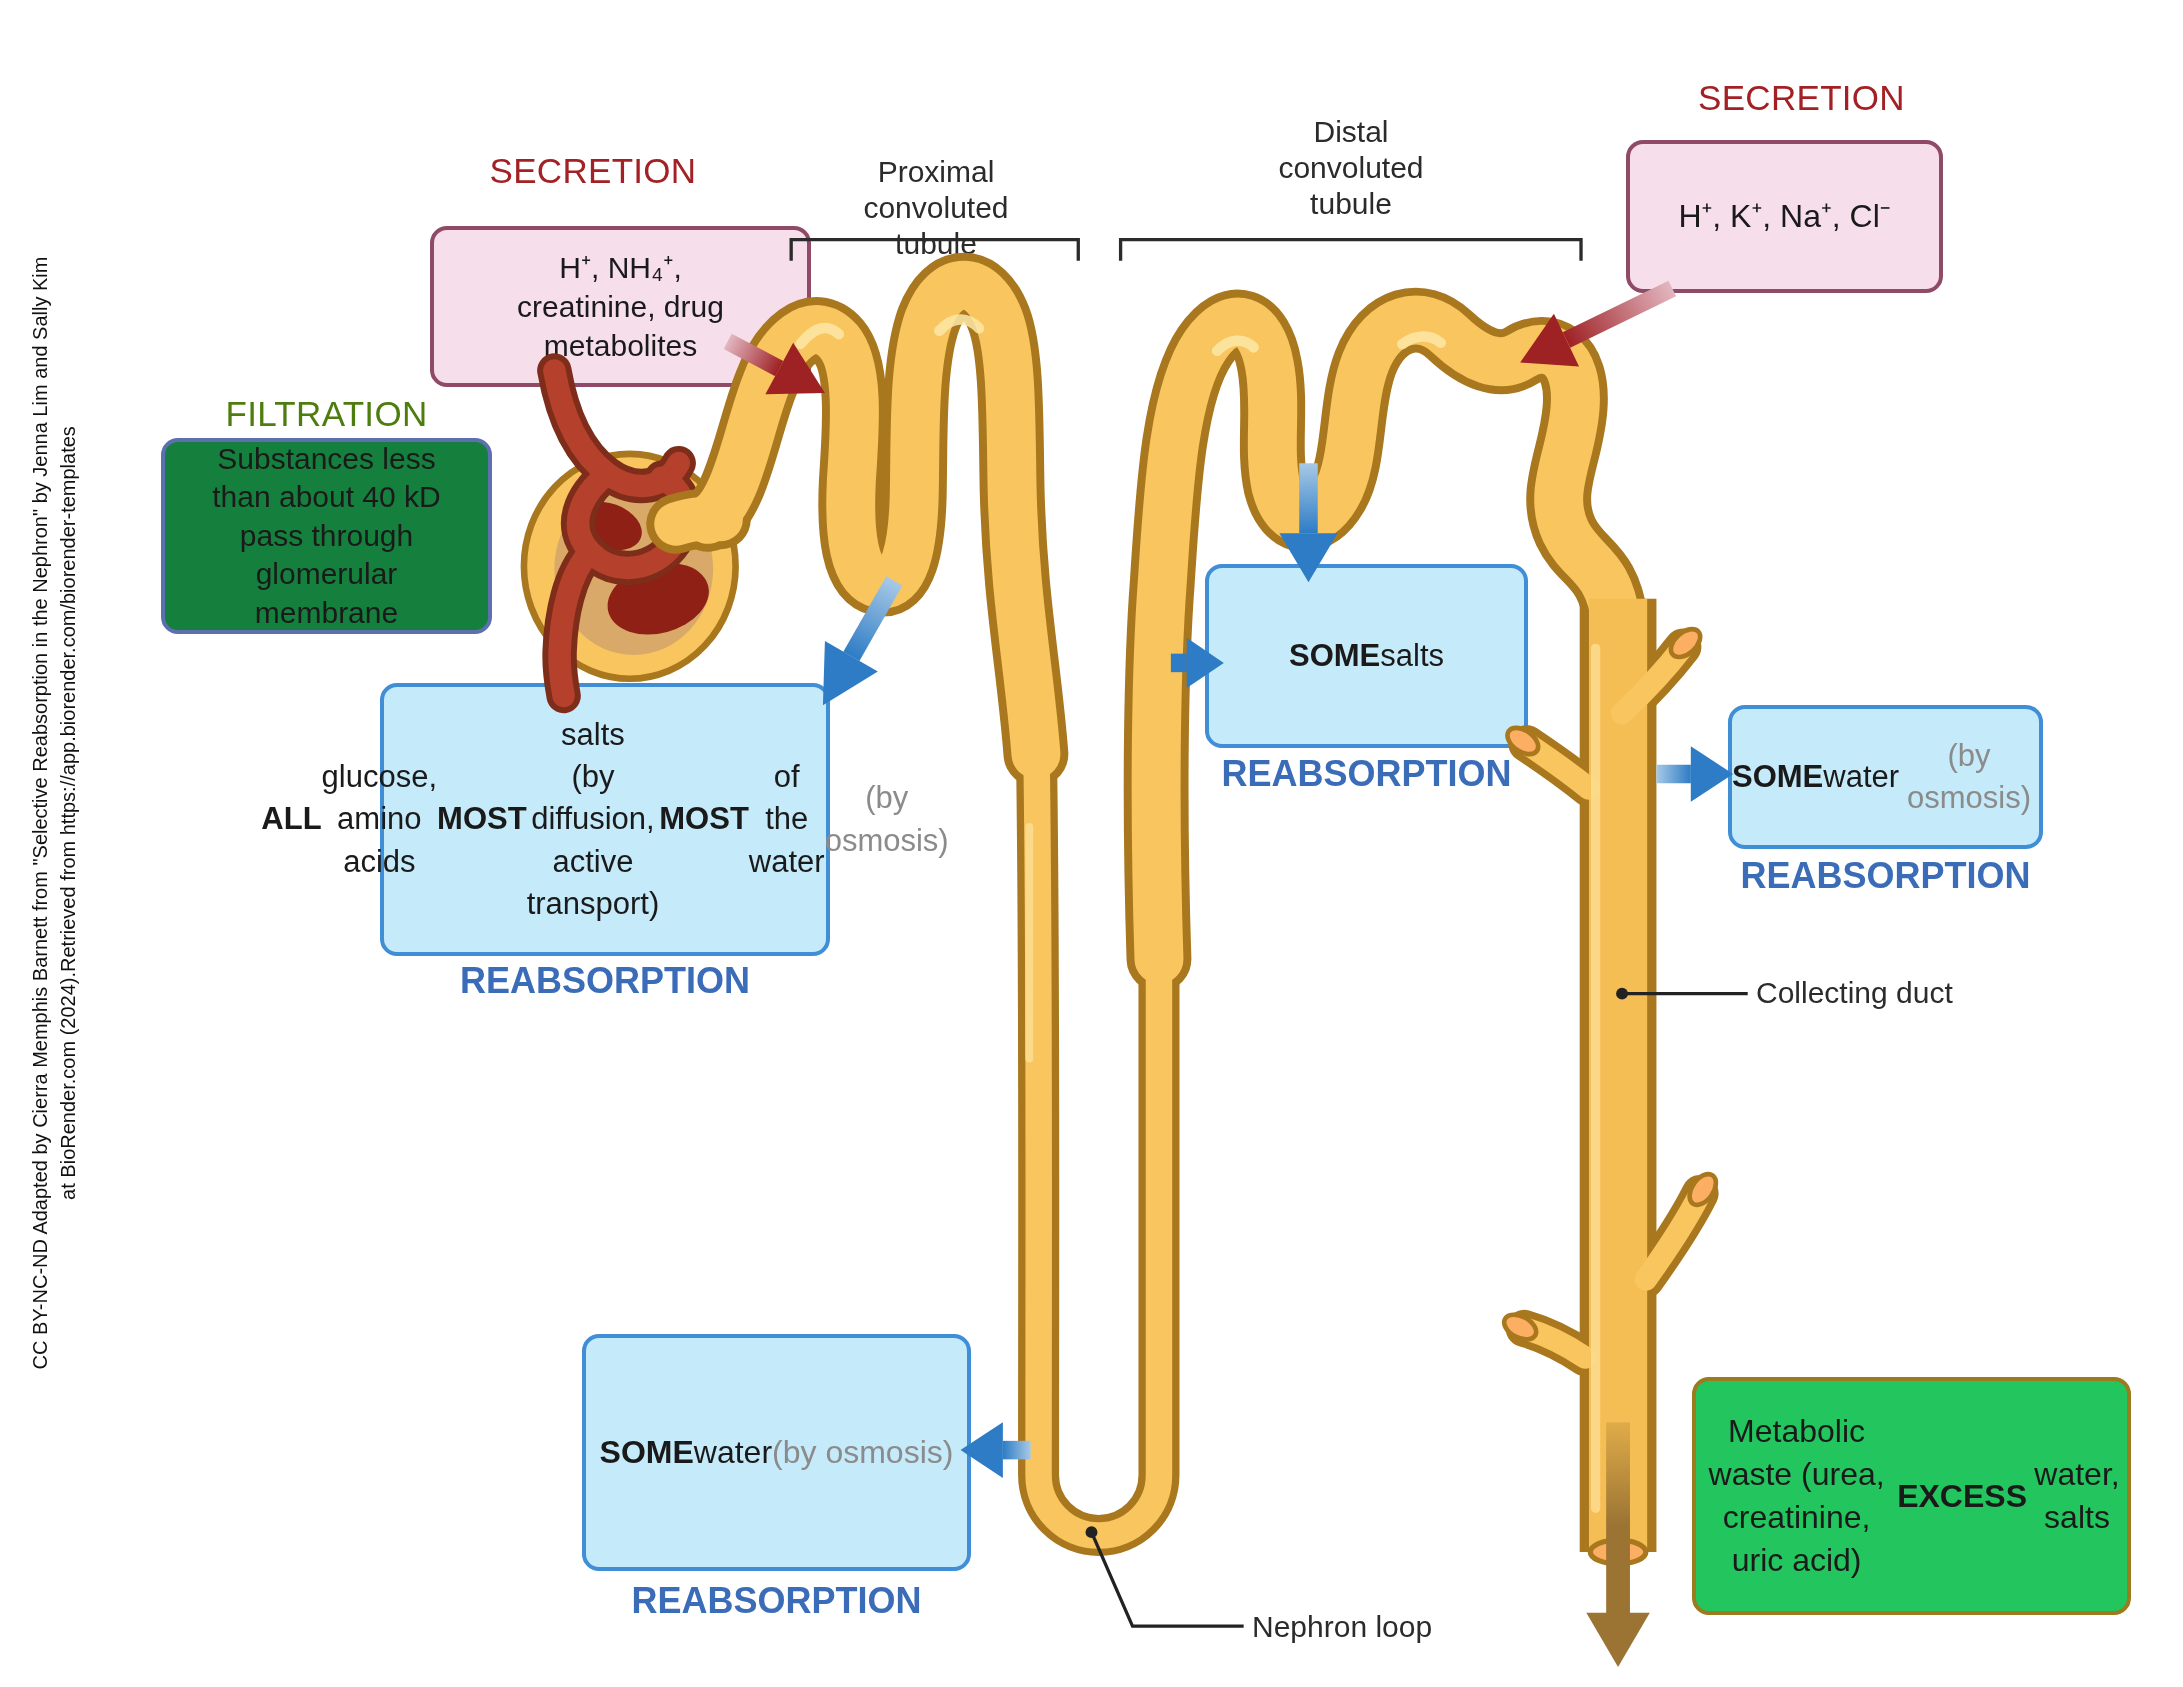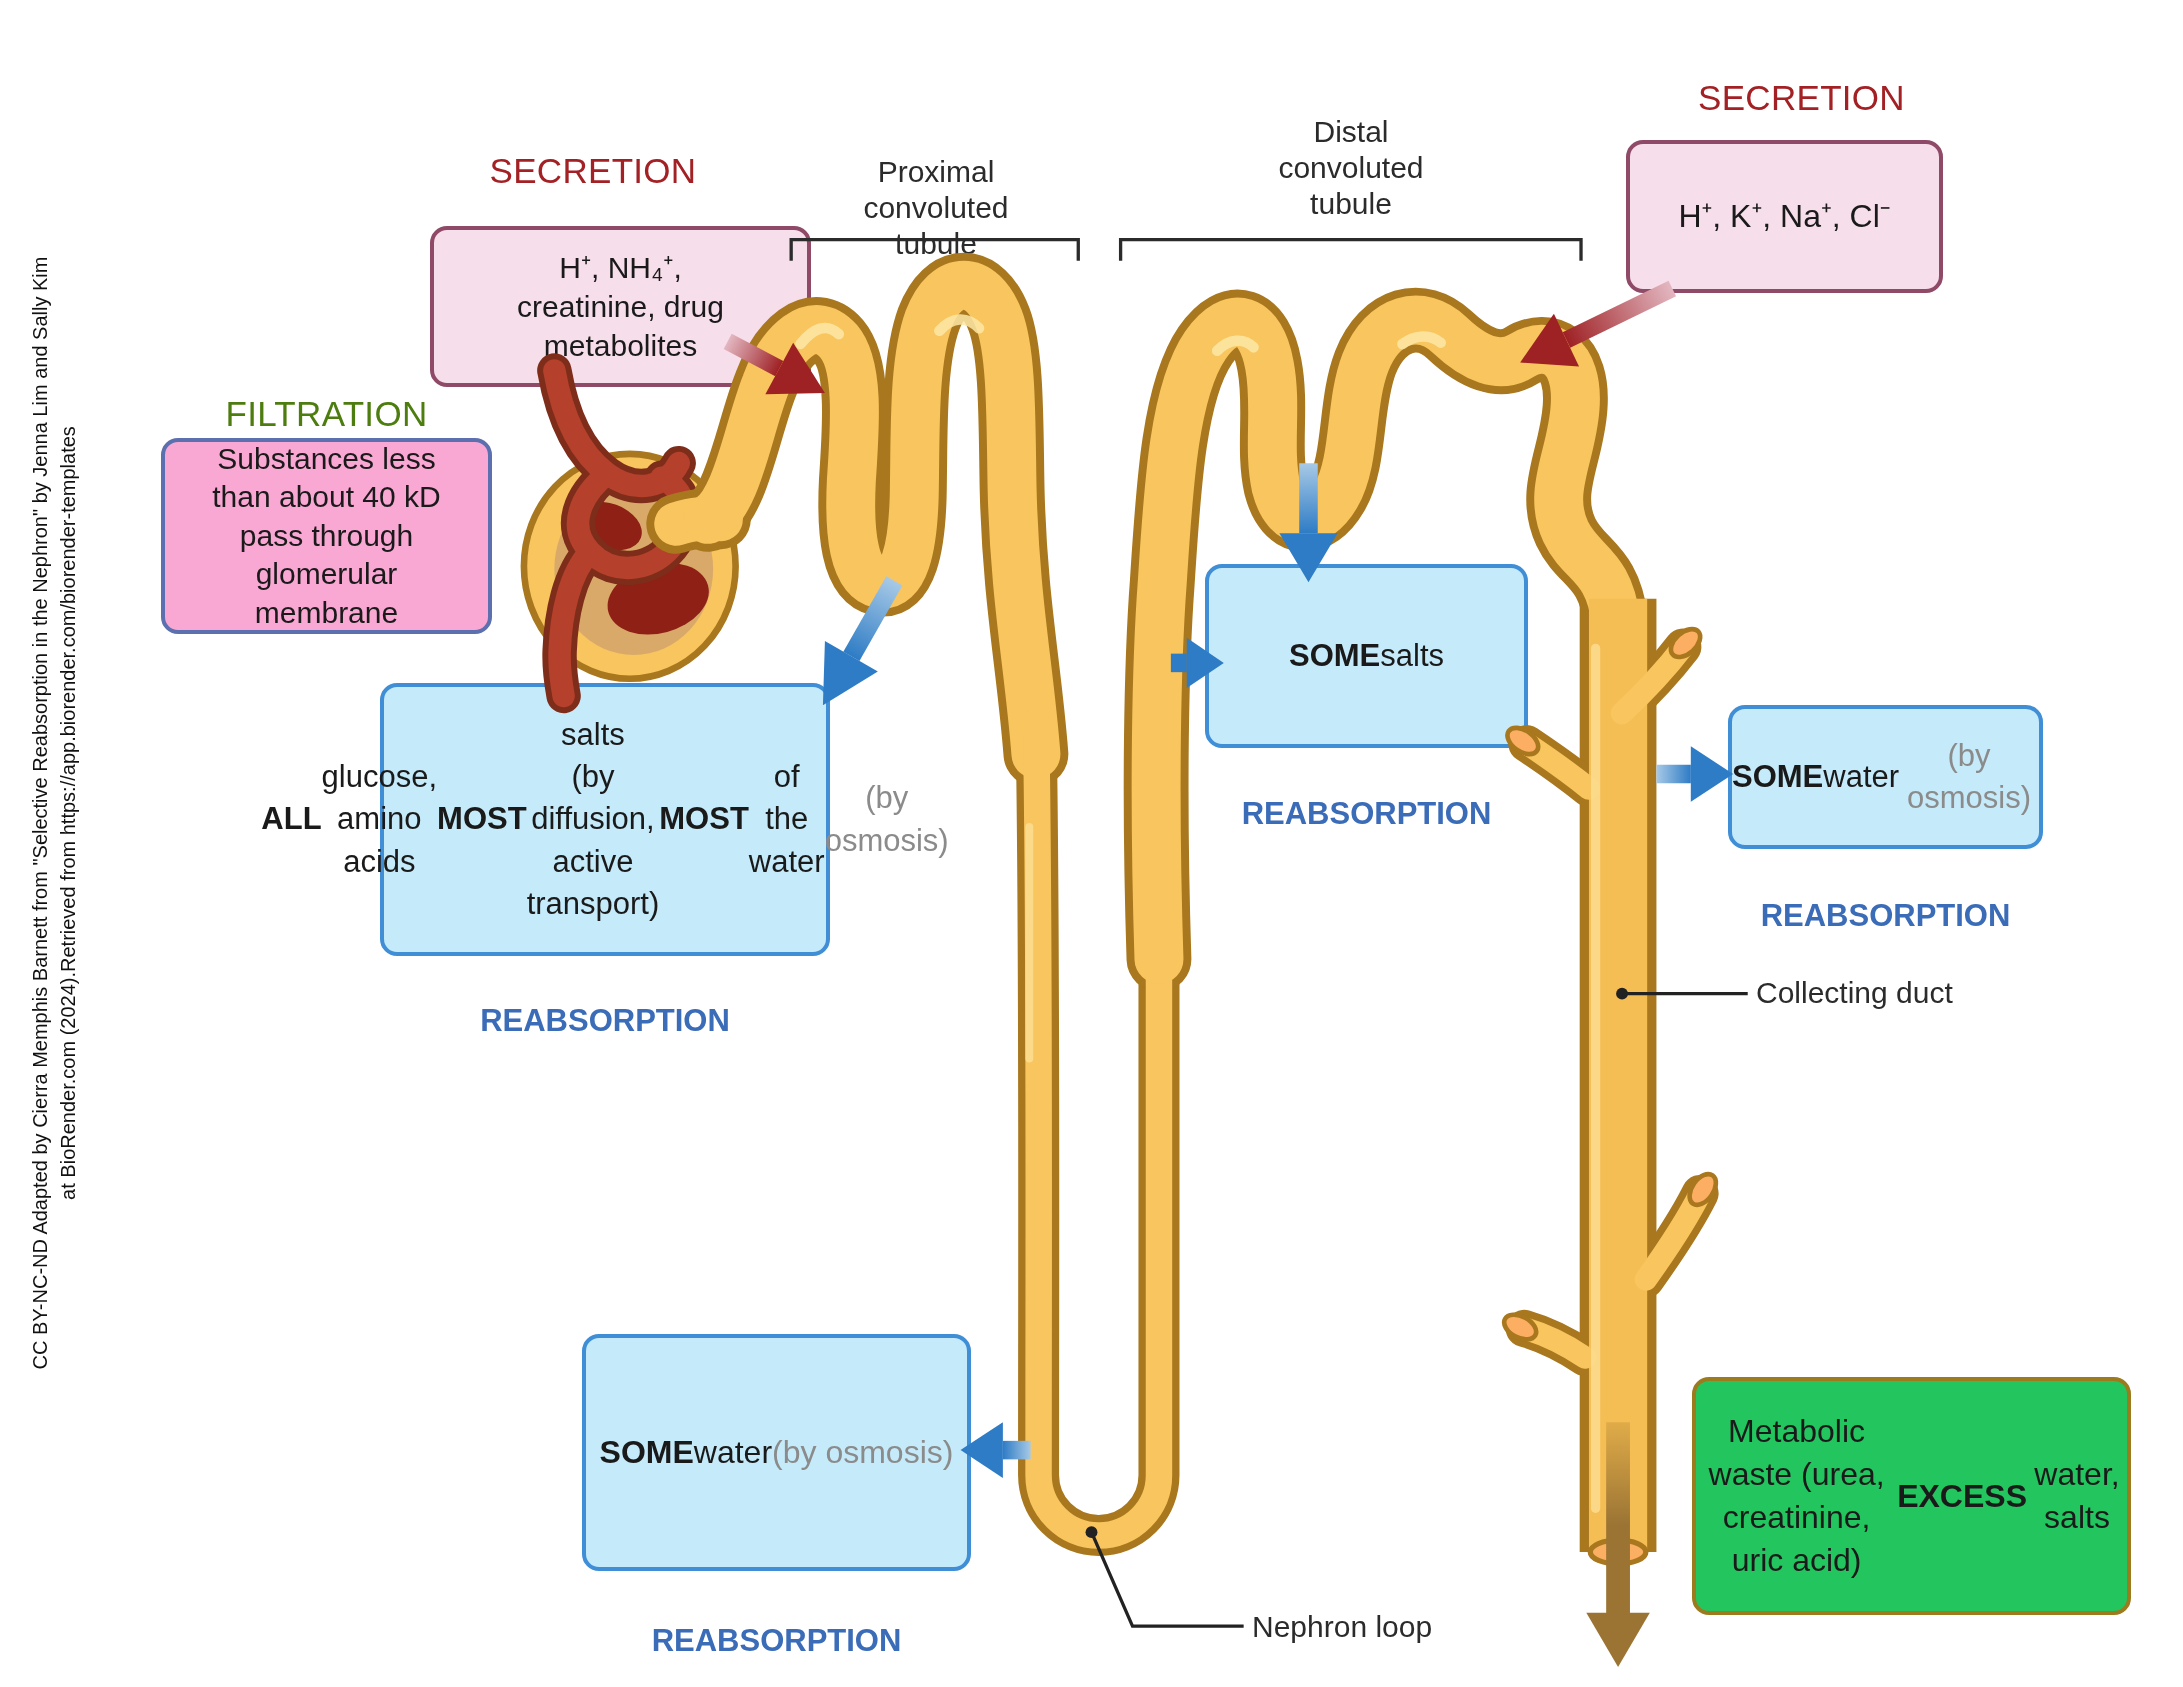--- a/index.html
+++ b/index.html
@@ -5,27 +5,27 @@
   html,body{margin:0;padding:0;}
   body{
     width:2183px;height:1687px;position:relative;background:#ffffff;overflow:hidden;
     font-family:"Liberation Sans", sans-serif;color:#1a1a1a;
   }
   .abs{position:absolute;}
   .center{display:flex;align-items:center;justify-content:center;text-align:center;}
   .pre{white-space:pre-line;}
   .box{border-radius:17px;border-style:solid;border-width:4px;box-sizing:border-box;z-index:1;}
   .pink{background:#F6DEEA;border-color:#8F4A68;}
-  .lav{background:#f9a8d4;border-color:#5C6FAE;}
+  .lav{background:#15803d;border-color:#5C6FAE;}
   .blue{background:#C5EAFA;border-color:#3F8ED6;border-width:4.6px;}
   .yellow{background:#22c55e;border-color:#9C7A1E;}
   .title{font-weight:400;font-size:35px;letter-spacing:0.3px;z-index:1;}
   .red-title{color:#A32125;}
   .black-title{color:#4d7c0f;}
-  .reab{color:#3B6CB8;font-weight:700;font-size:31px;z-index:1;margin-top:40px;}
+  .reab{color:#3B6CB8;font-weight:700;font-size:36px;z-index:1;}
   .boxtext{font-size:30px;line-height:1.3;}
   .big-text{font-size:31px;line-height:1.36;}
   .label{font-size:30px;line-height:1.2;color:#2b2b2b;z-index:1;}
   .b{font-weight:700;}
   .muted{color:#8b8b8b;}
   #attr{transform:rotate(-90deg);transform-origin:center center;font-size:20px;line-height:1.4;color:#111;text-align:center;z-index:1;}
   #anatomy{position:absolute;left:0;top:0;z-index:2;pointer-events:none;}
 </style>
 </head>
 <body>

